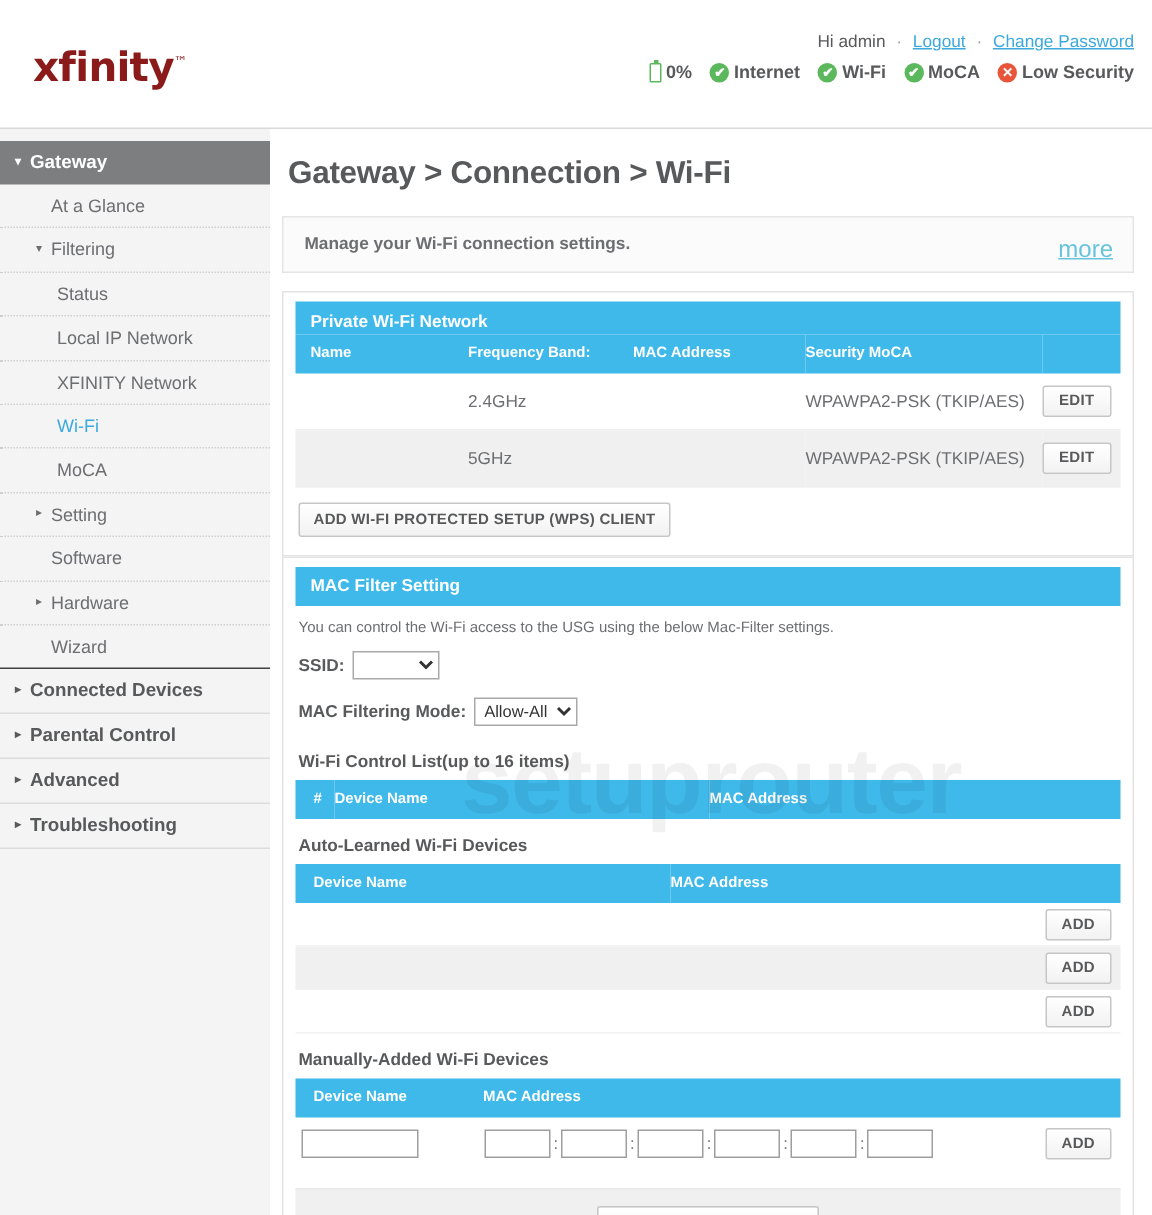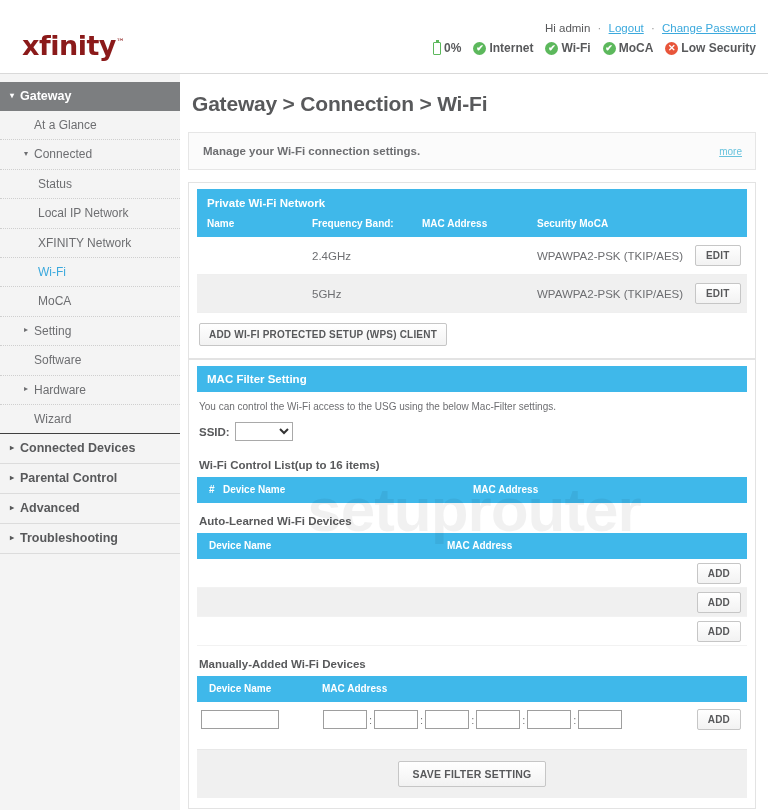--- a/index.html
+++ b/index.html
@@ -8,21 +8,21 @@
     width: 768px; height: 810px;
     background: #ffffff;
     font-family: "Liberation Sans", sans-serif;
     color: #58595b;
     overflow: hidden;
   }
 
   
   .header {
     position: relative;
-    height: 74px;
+    height: 86px;
     background: #ffffff;
     border-bottom: 1px solid #d9d9d9;
   }
   .logo {
     position: absolute;
     left: 22px; top: 30px;
     font-size: 27px;
     font-weight: bold;
     letter-spacing: -0.5px;
     color: #8b1a1a;
@@ -162,21 +162,21 @@
   }
   .desc-panel {
     padding: 12px 14px;
     font-size: 11.5px;
     font-weight: bold;
     color: #6d6e71;
   }
   .desc-panel .more {
     position: absolute;
     right: 13px; top: 13px;
-    font-size: 10px;
+    font-size: 16px;
     font-weight: normal;
     color: #68c3dd;
     cursor: pointer;
   }
 
   .card {
     background: #ffffff;
     border: 1px solid #e3e3e3;
     padding: 6px 8px 10px 8px;
   }
@@ -361,21 +361,21 @@
     <div class="nav-item top active-top">
       <span class="arw">▾</span>
       <span>Gateway</span>
     </div>
     <div class="nav-item lvl1">
       <span class="arw spacer">▸</span>
       <span>At a Glance</span>
     </div>
     <div class="nav-item lvl1">
       <span class="arw">▾</span>
-      <span>Connected</span>
+      <span>Filtering</span>
     </div>
     <div class="nav-item lvl2">
       <span>Status</span>
     </div>
     <div class="nav-item lvl2">
       <span>Local IP Network</span>
     </div>
     <div class="nav-item lvl2">
       <span>XFINITY Network</span>
     </div>
@@ -471,20 +471,28 @@
 
       <div class="sect-note">You can control the Wi-Fi access to the USG using the below Mac-Filter settings.</div>
 
       <div class="field-row">
         <label>SSID:</label>
         <select id="ssid-select" class="sel-box">
           <option></option>
         </select>
       </div>
 
+      <div class="field-row">
+        <label>MAC Filtering Mode:</label>
+        <select class="sel-box">
+          <option>Allow-All</option>
+          <option>Allow</option>
+          <option>Deny</option>
+        </select>
+      </div>
 
       <div class="sub-label">Wi-Fi Control List(up to 16 items)</div>
       <table class="tbl">
         <thead>
           <tr>
             <th style="width:26px;padding-left:12px;">#</th>
             <th style="width:250px;">Device Name</th>
             <th>MAC Address</th>
           </tr>
         </thead>

